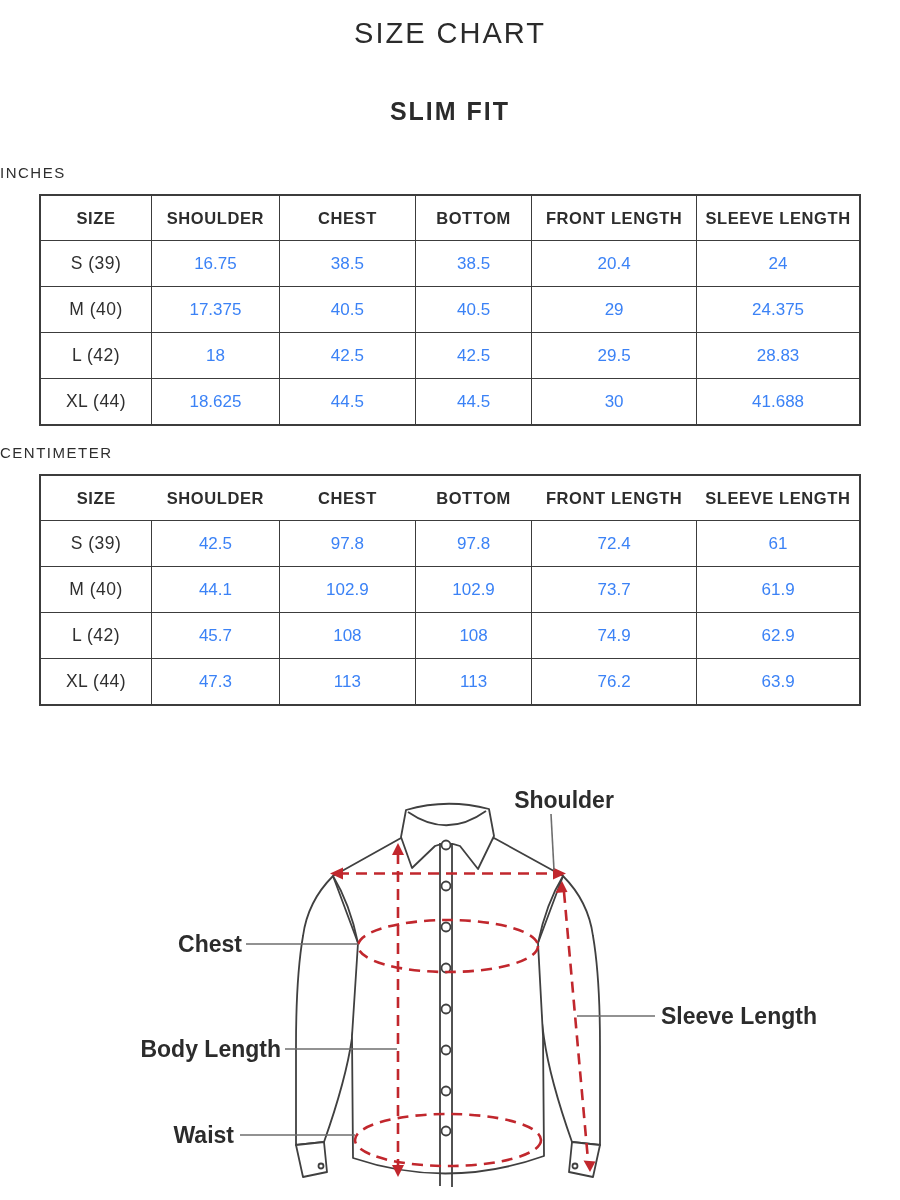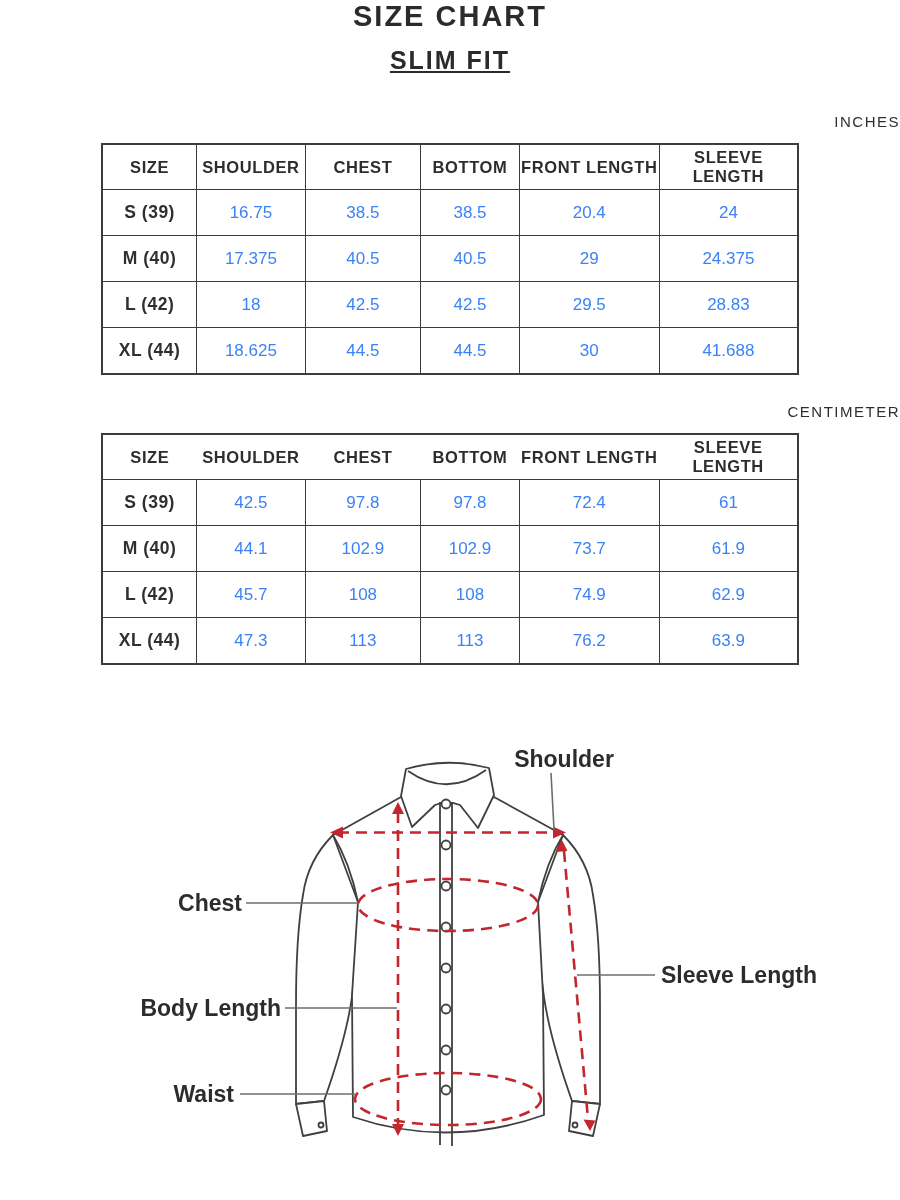--- a/index.html
+++ b/index.html
@@ -2,47 +2,47 @@
 <html><head>
 <meta charset="utf-8">
 <style>
   html,body{margin:0;padding:0;}
   body{
     width:900px;height:1200px;background:#ffffff;
     font-family:"Liberation Sans",sans-serif;color:#2d2d2d;
     overflow:hidden;
   }
   .page-title{
-    margin:0;text-align:center;
-    font-size:29px;font-weight:700;letter-spacing:2px;color:#2b2b2b;
+    margin:0;padding-top:17px;text-align:center;
+    font-size:29px;font-weight:400;letter-spacing:2px;color:#2b2b2b;
   }
   .page-subtitle{
-    margin:13px 0 0;text-align:center;
-    font-size:25px;font-weight:700;letter-spacing:2px;color:#2b2b2b;text-decoration:underline;
+    margin:47px 0 0;text-align:center;
+    font-size:25px;font-weight:700;letter-spacing:2px;color:#2b2b2b;
   }
   .unit-label{
-    margin:38px 0 0;text-align:right;
+    margin:38px 0 0;text-align:left;
     font-size:15px;font-weight:500;letter-spacing:1.5px;color:#2e2e2e;
   }
-  .unit-label.cm{margin-top:28px;}
+  .unit-label.cm{margin-top:18px;}
   table.size-table{
-    width:698px;margin:13px auto 0;border-collapse:collapse;table-layout:fixed;
+    width:822px;margin:13px auto 0;border-collapse:collapse;table-layout:fixed;
     border:2px solid #3c3c3c;
   }
   table.size-table th,table.size-table td{
     border:1.5px solid #3c3c3c;text-align:center;vertical-align:middle;
     padding:0;
   }
   table.size-table th{
     height:44px;font-size:16.5px;font-weight:600;letter-spacing:0.6px;color:#2d2d2d;
   }
   table.size-table td{
     height:45px;font-size:17px;font-weight:400;color:#3b82f6;
   }
-  table.size-table td.size-cell{font-weight:700;font-size:17.5px;color:#2f2f2f;letter-spacing:0.5px;}
+  table.size-table td.size-cell{font-weight:400;font-size:17.5px;color:#2f2f2f;letter-spacing:0.5px;}
   table.no-head-dividers thead th{border-left:none;border-right:none;}
   .diagram-wrap{position:relative;margin-top:40px;width:900px;height:470px;}
   .diagram-label{font-family:"Liberation Sans",sans-serif;font-size:23px;font-weight:600;fill:#2c2c2c;}
 </style>
 </head>
 <body>
 
 <h1 class="page-title">SIZE CHART</h1>
 <h2 class="page-subtitle">SLIM FIT</h2>
 

